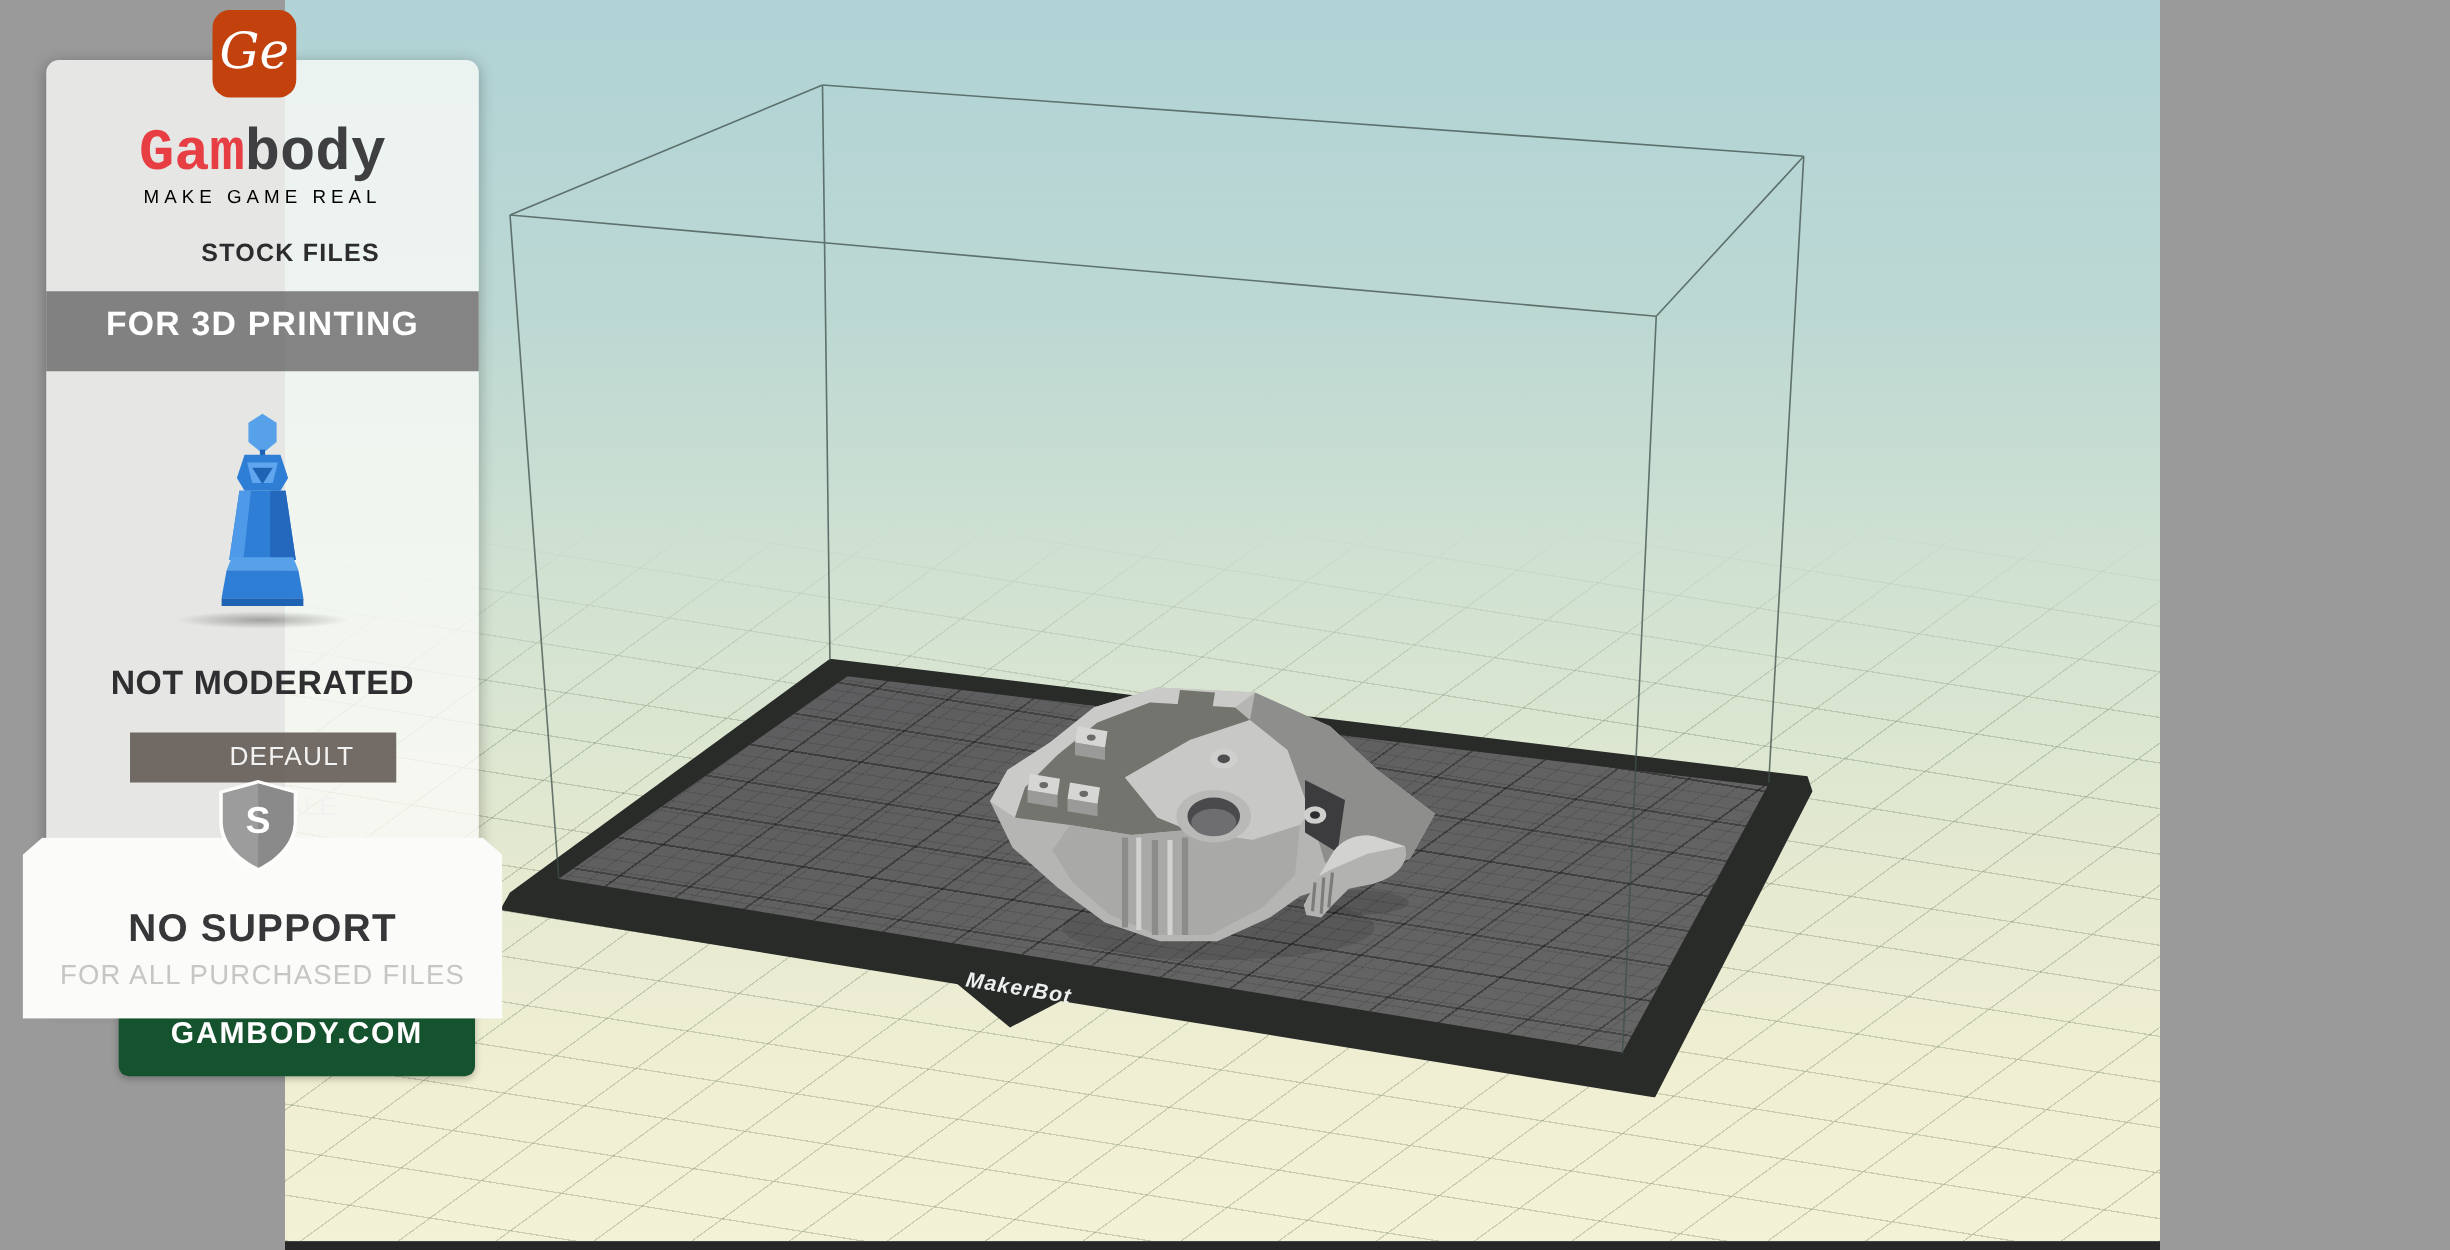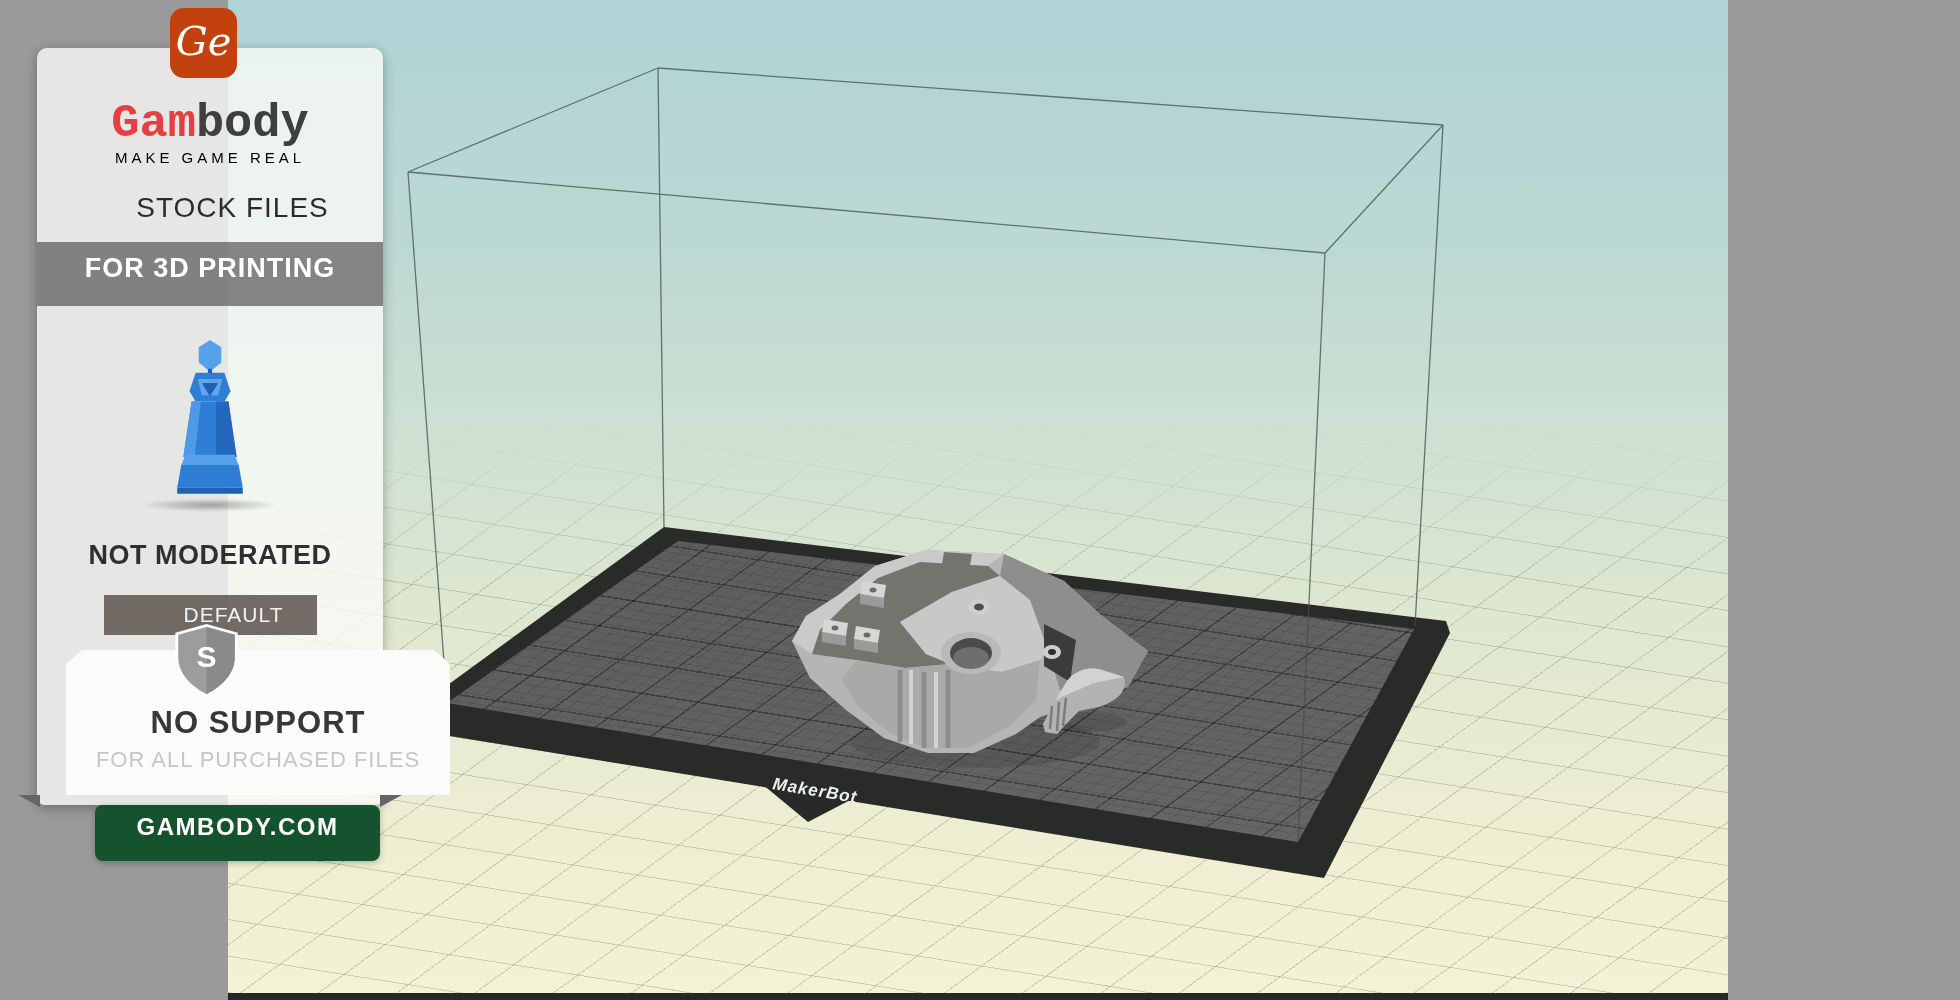--- a/index.html
+++ b/index.html
@@ -36,33 +36,33 @@
   .badge { position:absolute; left:37px; top:0; width:346px; z-index:50; }
   .card { position:absolute; left:0; top:48px; width:346px; height:757px;
           background:rgba(251,251,249,.78); border-radius:10px 10px 8px 8px;
           box-shadow:0 3px 12px rgba(0,0,0,.30); text-align:center; }
   .ge-logo { position:absolute; left:133px; top:8px; width:67px; height:70px; border-radius:14px;
              background:#c2410c; z-index:60; color:#fff; text-align:center; line-height:66px;
              font-family:"DejaVu Serif", serif; font-style:italic; font-size:40px; }
   .brand { margin-top:52px; font-size:47px; font-weight:bold; letter-spacing:0; line-height:1.0;font-family:Liberation Mono, monospace; }
   .brand .gam { color:#e73e44; } .brand .body { color:#3f3f41; }
   .tagline { font-size:15px; color:#000000; letter-spacing:4px; margin-top:2px; }
-  .heading { font-size:28px; color:#2c2c2e; letter-spacing:1px; margin-top:26px; font-weight:400;margin-left:45px; }
+  .heading { font-size:20px; color:#2c2c2e; letter-spacing:1px; margin-top:26px; font-weight:700;margin-left:45px; }
   .band3d { margin-top:18px; height:64px; line-height:52px; background:rgba(104,104,104,.80);
             color:#fff; font-size:27px; font-weight:bold; letter-spacing:1px; }
   .statue-wrap { margin-top:32px; height:172px; position:relative; }
   .statue-shadow { position:absolute; left:50%; bottom:-2px; transform:translateX(-50%);
                    width:140px; height:14px;
                    background:radial-gradient(ellipse at center, rgba(0,0,0,.30) 0%, rgba(0,0,0,0) 70%); }
   .moderation { margin-top:30px; font-size:27px; font-weight:bold; color:#2f2f31; letter-spacing:.5px; }
   .scale-badge { margin:24px auto 0; width:213px; height:40px; line-height:40px;
                  background:rgba(92,84,78,.85); color:#f2f2f2; font-size:21px; letter-spacing:1px;padding-left:47px; }
-  .ribbon { position:absolute; left:-19px; top:650px; width:384px; height:145px; background:#fbfbfa;
+  .ribbon { position:absolute; left:-19px; top:670px; width:384px; height:145px; background:#fbfbfa;
             clip-path:polygon(0 14px, 16px 0, 368px 0, 384px 14px, 384px 145px, 0 145px);
-            z-index:70; text-align:center;margin-left:48px; }
+            z-index:70; text-align:center; }
   .no-support { margin-top:55px; font-size:31px; font-weight:bold; color:#37373a; letter-spacing:1px; }
   .purchased { margin-top:6px; font-size:22px; color:#c6c6c4; letter-spacing:1px; }
   .fold { position:absolute; top:795px; width:22px; height:12px; background:#62666a; z-index:65; }
   .fold-l { left:-19px; clip-path:polygon(0 0, 100% 0, 100% 100%); }
   .fold-r { left:343px; clip-path:polygon(0 0, 100% 0, 0 100%); }
   .shield { position:absolute; left:133px; top:622px; width:73px; height:78px; z-index:80; }
   .shield-letter { position:absolute; left:0; right:0; top:18px; text-align:center;
                    color:#fff; font-size:30px; font-weight:bold; }
   .redband { position:absolute; left:58px; top:805px; width:285px; height:56px; border-radius:8px;
              background:#14532d; z-index:60; color:#fff; text-align:center; line-height:43px;

